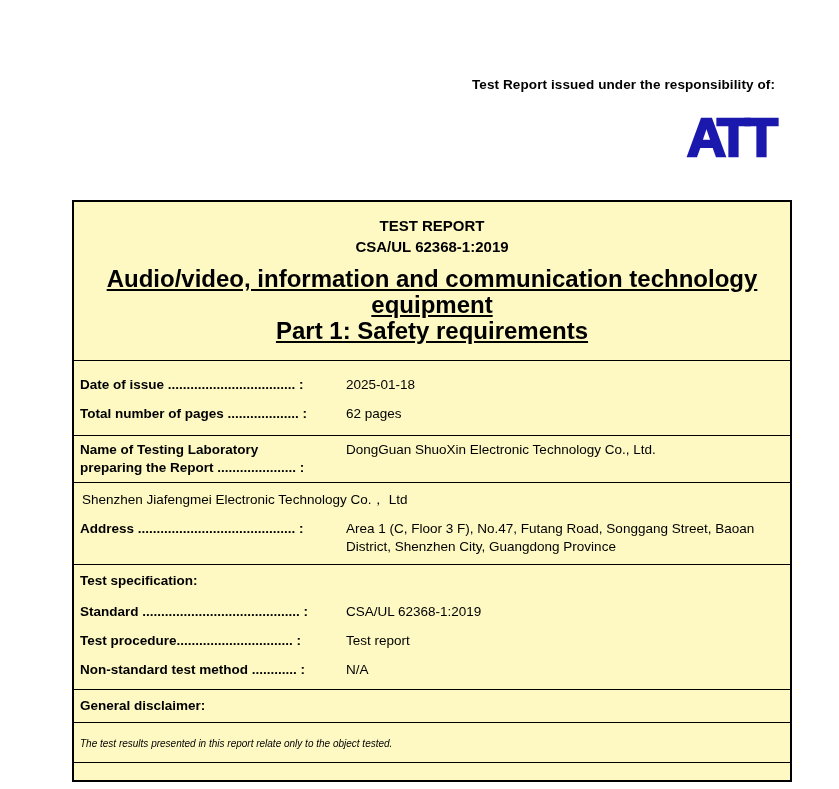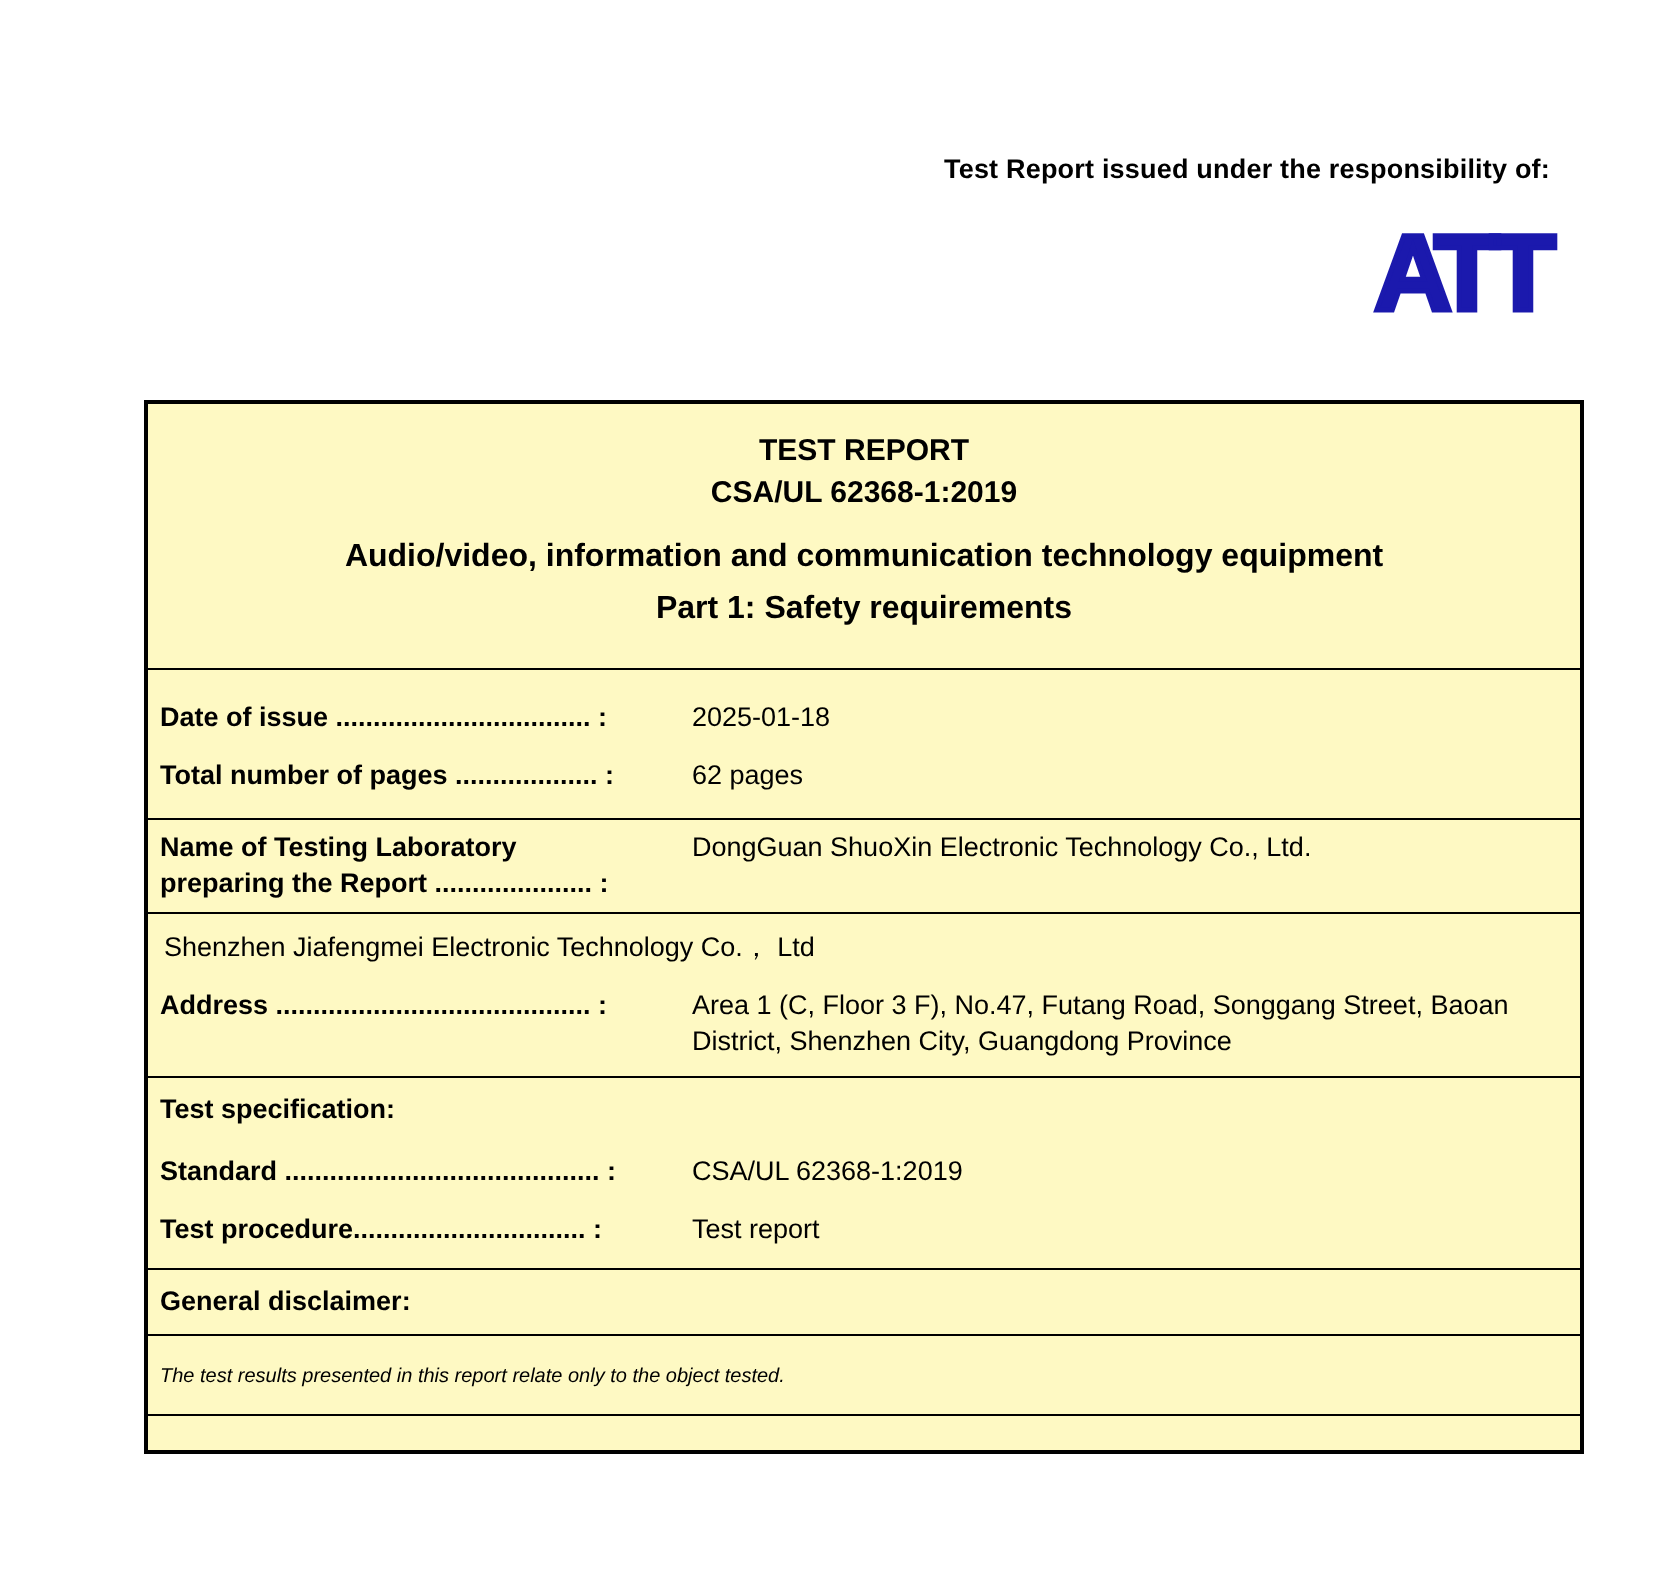--- a/index.html
+++ b/index.html
@@ -24,21 +24,21 @@
 
   .report-table {
     position: absolute; top: 200px; left: 55px; width: 720px;
     box-sizing: border-box; border: 2px solid #000; background: #fef9c3; margin-left: 17px;
   }
   .section { border-top: 1.5px solid #000; }
   .section.first { border-top: none; }
 
   .title-section { text-align: center; padding: 13px 10px 16px; }
   .title-main { font-size: 15px; font-weight: bold; line-height: 21px; }
-  .title-sub  { font-size: 16px; font-weight: bold; line-height: 26px; margin-top: 9px; }
+  .title-sub  { font-size: 24px; font-weight: bold; line-height: 26px; margin-top: 9px; text-decoration: underline; }
 
   .rows { padding: 9px 0 7px; }
   .row {
     display: flex; align-items: flex-start;
     padding: 5.5px 6px; font-size: 13.5px; line-height: 18px;
   }
   .row .lbl { flex: 0 0 264px; width: 264px; font-weight: bold; white-space: pre-wrap; }
   .row .val { flex: 1; padding-left: 2px; }
 
   .heading-row { font-size: 13.5px; font-weight: bold; padding: 7px 6px; line-height: 18px; }
@@ -94,20 +94,24 @@
     <div class="section" style="padding-bottom:5px;">
       <div class="heading-row">Test specification:</div>
       <div class="row">
         <span class="lbl">Standard .......................................... :</span>
         <span class="val">CSA/UL 62368-1:2019</span>
       </div>
       <div class="row">
         <span class="lbl">Test procedure............................... :</span>
         <span class="val">Test report</span>
       </div>
+      <div class="row">
+        <span class="lbl">Non-standard test method ............ :</span>
+        <span class="val">N/A</span>
+      </div>
     </div>
 
     <div class="section heading-row">General disclaimer:</div>
 
     <div class="section disc-text">The test results presented in this report relate only to the object tested.</div>
 
     <div class="section empty-row"></div>
 
   </div>
 </div>

